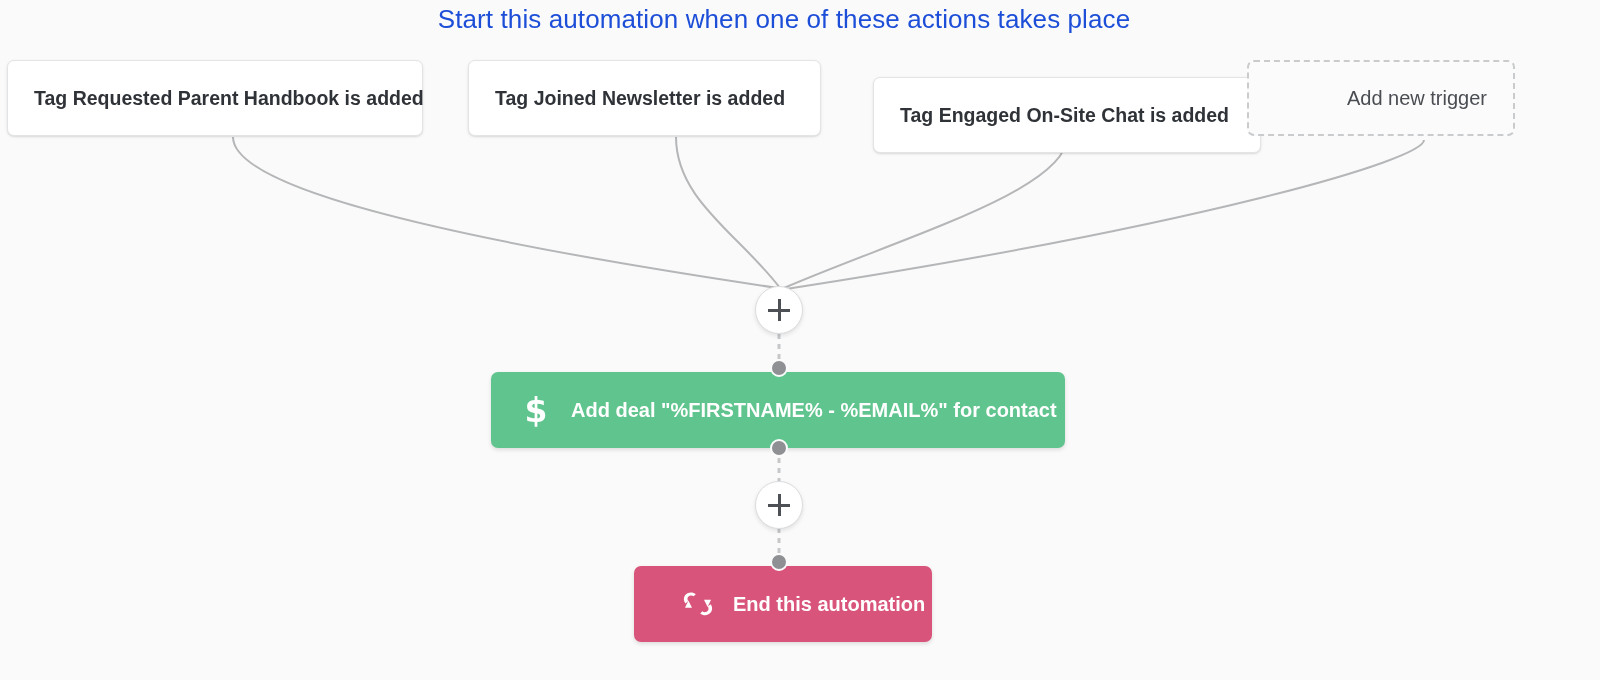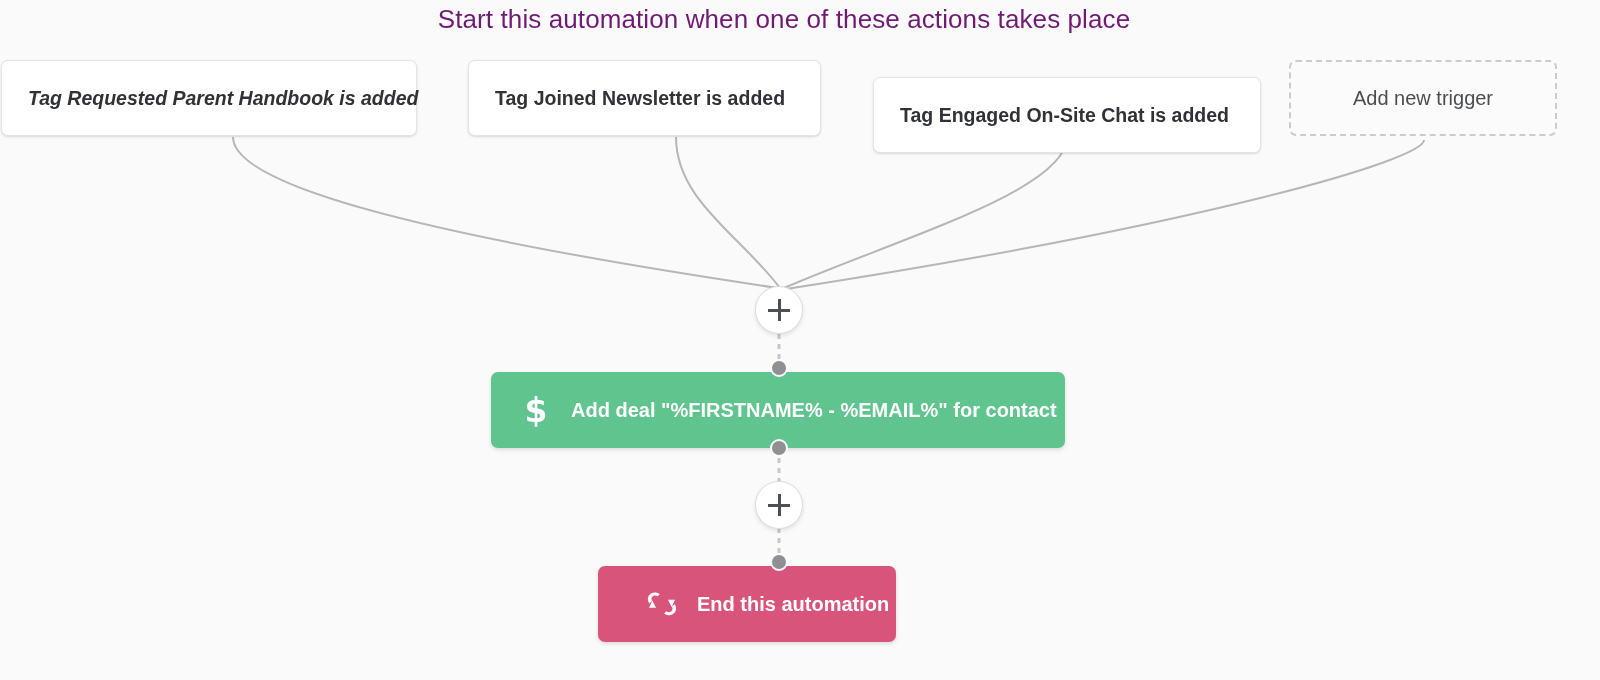--- a/index.html
+++ b/index.html
@@ -23,21 +23,21 @@
   }
 
   
   .header-title {
     position: absolute;
     left: 0;
     top: 4px;
     width: 1568px;
     text-align: center;
     font-size: 26px;
-    color: #701a75;
+    color: #1d4ed8;
     font-weight: 400;
     letter-spacing: 0.1px;
     white-space: nowrap;
   }
 
   
   #connectors {
     position: absolute;
     left: 0;
     top: 0;
@@ -140,21 +140,21 @@
     color: #ffffff;
     white-space: nowrap;
   }
 
   #node-add-deal {
     left: 491px;
     top: 372px;
     width: 574px;
   }
   #node-end-automation {
-    left: 598px;
+    left: 634px;
     top: 566px;
     width: 298px;
     padding-left: 47px;
   }
 
   
   .endpoint-dot {
     position: absolute;
     width: 18px;
     height: 18px;
@@ -183,33 +183,33 @@
     <path d="M 233 137 C 233 185, 420 235, 778 288" stroke="#b5b6b8" stroke-width="2" fill="none"></path>
     <path d="M 676 137 C 676 200, 740 235, 780 288" stroke="#b5b6b8" stroke-width="2" fill="none"></path>
     <path d="M 1067 137 C 1067 190, 900 238, 784 288" stroke="#b5b6b8" stroke-width="2" fill="none"></path>
     <path d="M 1424 140 C 1424 160, 1200 225, 786 289" stroke="#b5b6b8" stroke-width="2" fill="none"></path>
 
     <line x1="779" y1="334" x2="779" y2="372" stroke="#c6c7c9" stroke-width="3" stroke-dasharray="5 5"></line>
     <line x1="779" y1="448" x2="779" y2="482" stroke="#c6c7c9" stroke-width="3" stroke-dasharray="5 5"></line>
     <line x1="779" y1="528" x2="779" y2="566" stroke="#c6c7c9" stroke-width="3" stroke-dasharray="5 5"></line>
   </svg>
 
-  <div class="trigger-card" id="trigger-0" style="left:1px; width:416px;font-style:italic;">
+  <div class="trigger-card" id="trigger-0" style="left:7px; width:416px;">
     <span class="label">Tag Requested Parent Handbook is added</span>
   </div>
 
   <div class="trigger-card" id="trigger-1" style="left:468px; width:353px;">
     <span class="label">Tag Joined Newsletter is added</span>
   </div>
 
   <div class="trigger-card" id="trigger-2" style="left:873px; width:388px;margin-top:17px;">
     <span class="label">Tag Engaged On-Site Chat is added</span>
   </div>
 
-  <div class="trigger-card add-new" id="trigger-3" style="left:1289px; width:268px;">
+  <div class="trigger-card add-new" id="trigger-3" style="left:1247px; width:268px;justify-content:flex-end;">
     <span class="label">Add new trigger</span>
   </div>
 
   <div class="plus-btn" id="plus-top" style="left:755px; top:286px;">
     <span class="glyph"></span>
   </div>
 
   <div class="endpoint-dot" style="left:770px; top:359px;"></div>
 
   <div class="action-node" id="node-add-deal" style="background:#5fc48d;">

